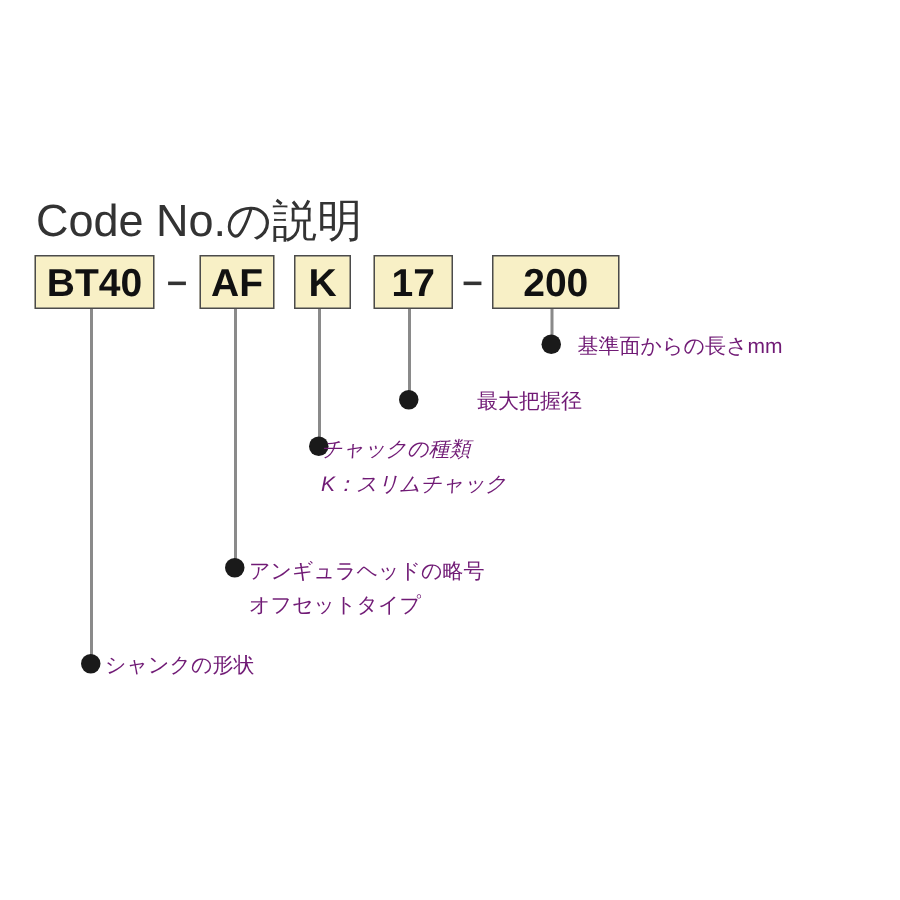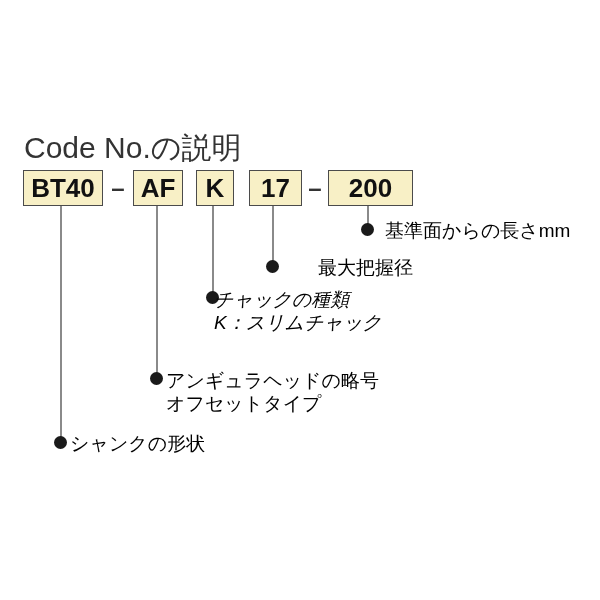--- a/index.html
+++ b/index.html
@@ -65,23 +65,23 @@
     border-radius: 50%;
     background: #1a1a1a;
   }
   .b-length { left: 361px; top: 223px; }
   .b-grip   { left: 266px; top: 260px; }
   .b-chuck  { left: 206px; top: 291px; }
   .b-offset { left: 150px; top: 372px; }
   .b-shank  { left: 54px;  top: 436px; }
   .label {
     position: absolute;
-    font-size: 19px;
+    font-size: 14px;
     line-height: 23px;
-    color: #000000;
+    color: #701a75;
     white-space: nowrap;
   }
   .lbl-length { left: 385px; top: 219px; }
   .lbl-grip   { left: 286px; top: 256px; margin-left: 32px; }
   .lbl-chuck  { left: 214px; top: 288px; font-style: italic; }
   .lbl-offset { left: 166px; top: 369px; }
   .lbl-shank  { left: 70px;  top: 432px; }
 </style>
 </head>
 <body>

